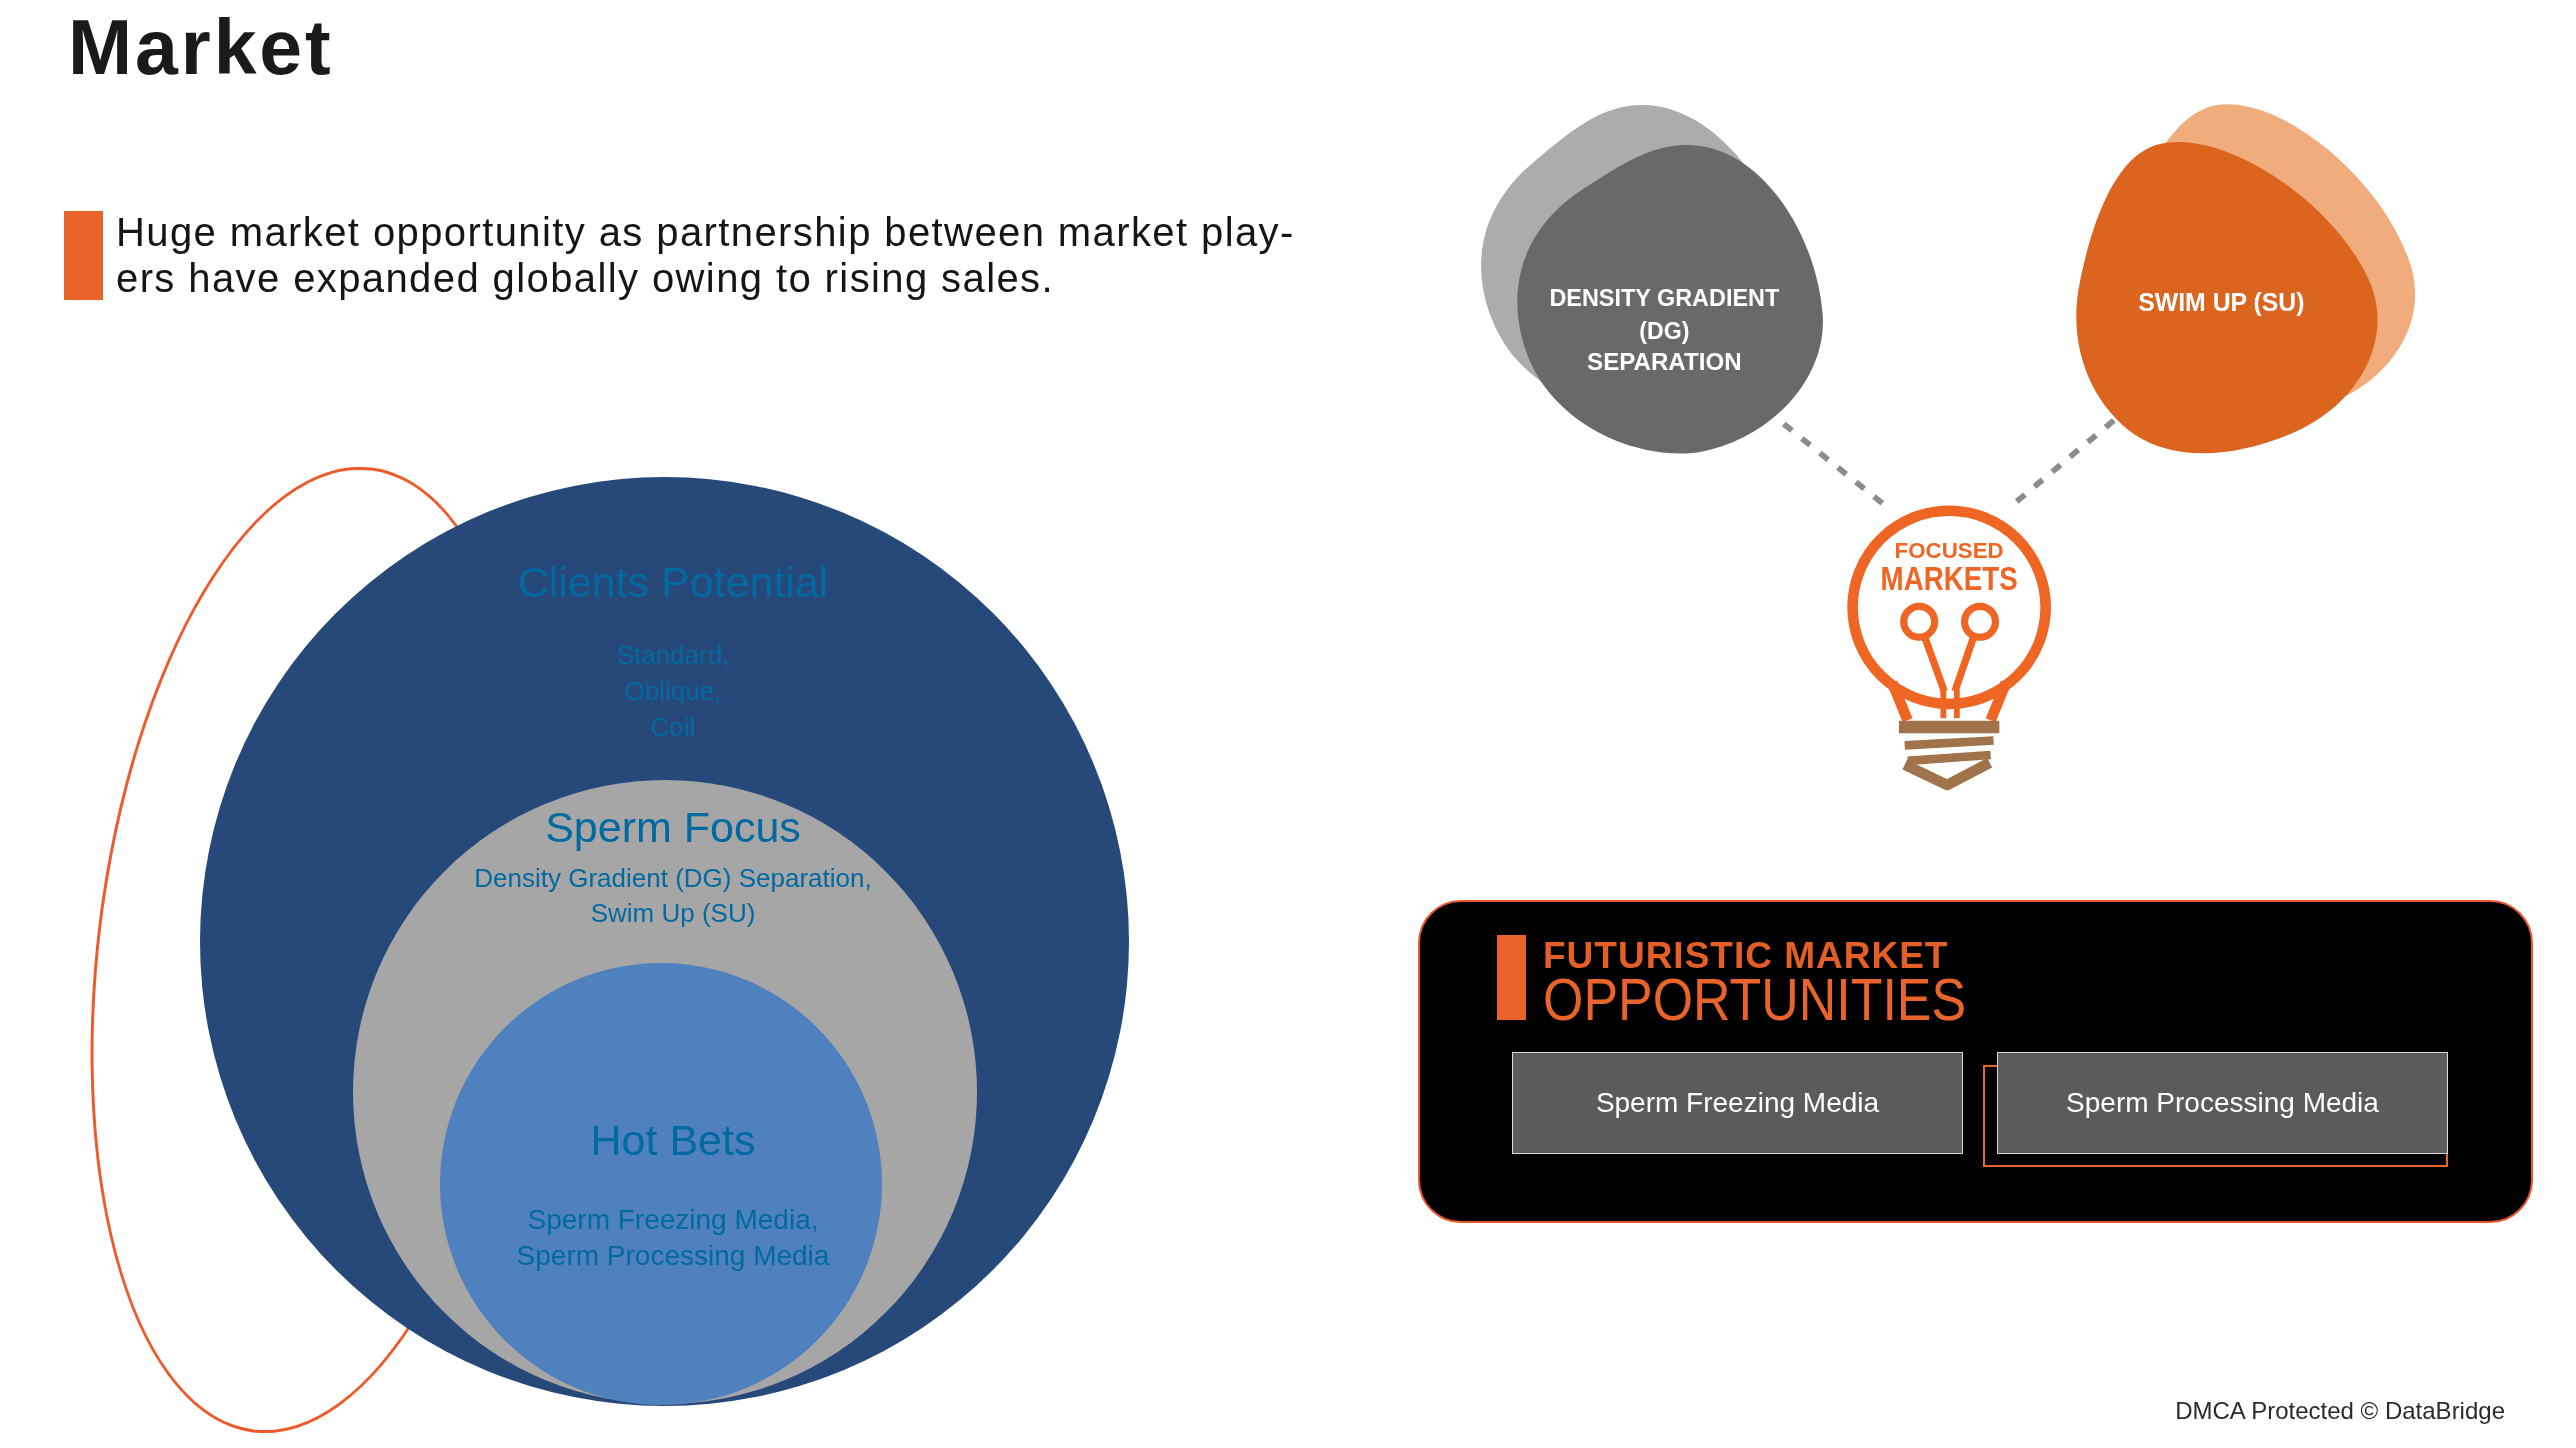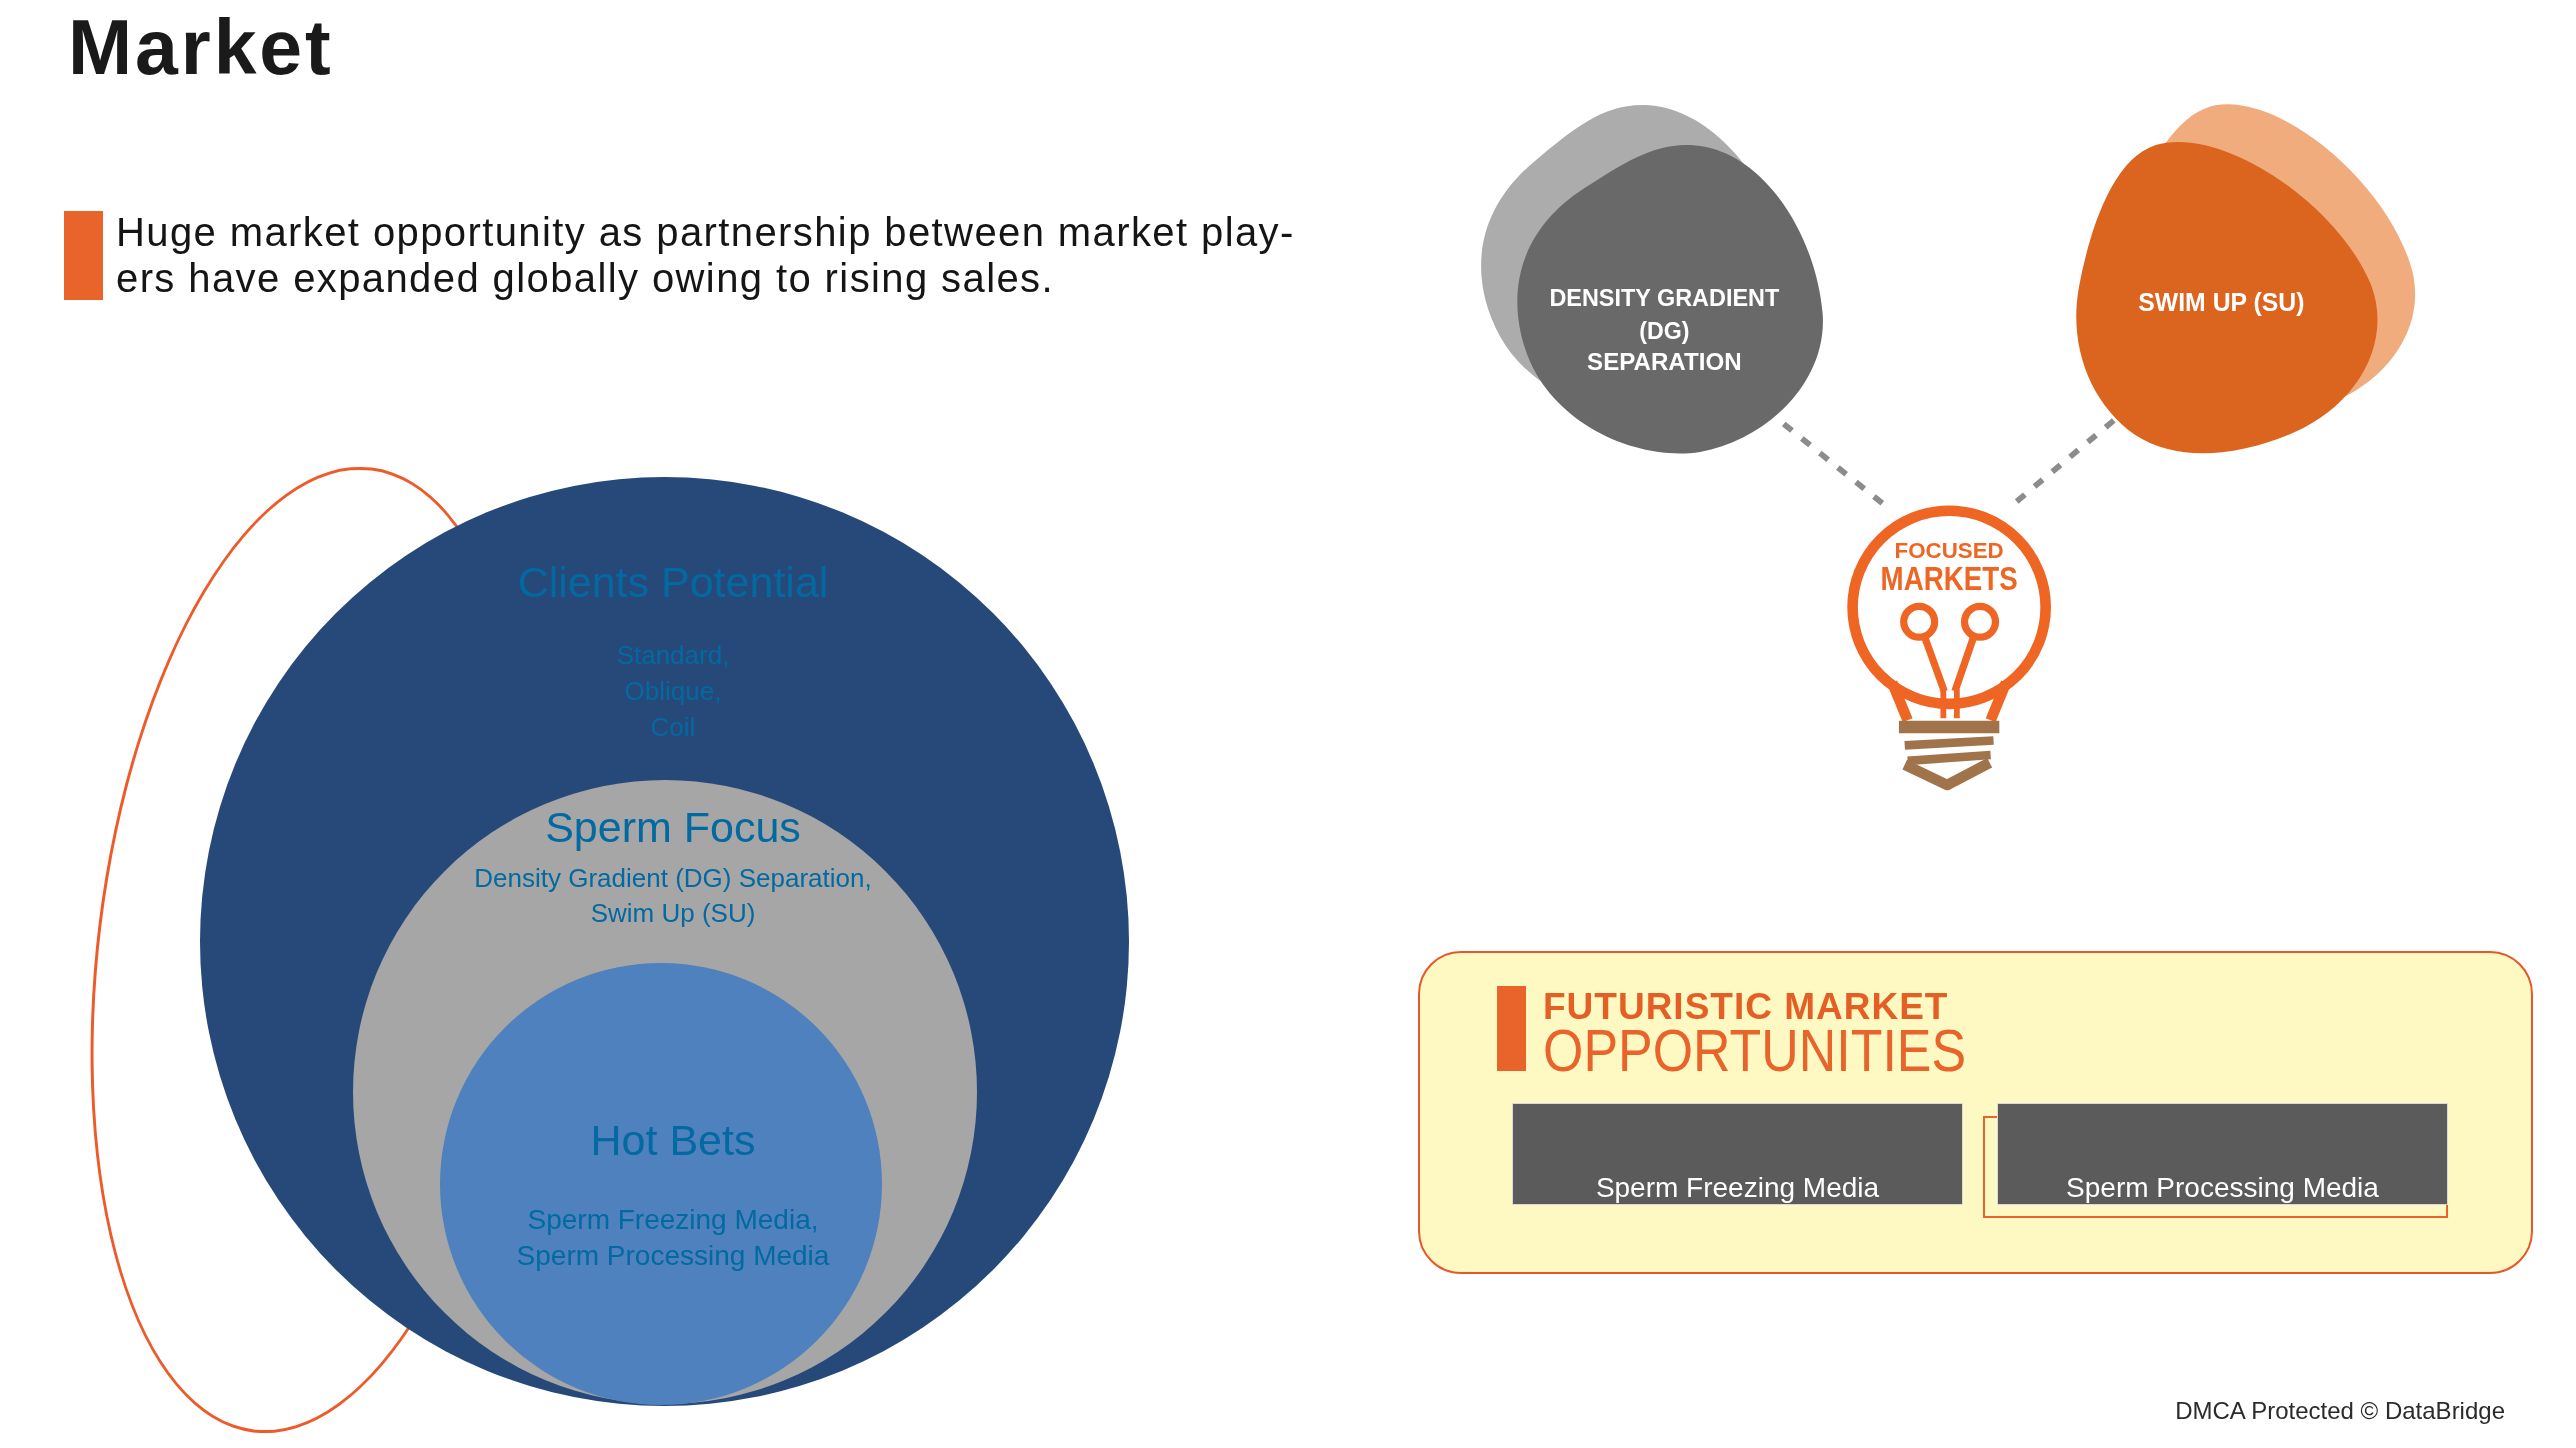--- a/index.html
+++ b/index.html
@@ -37,36 +37,36 @@
   .vt-inner-h{top:1115px;} .vt-inner-i{top:1202px;}
   
   .topright-svg{position:absolute;left:1449px;top:58px;z-index:2;}
   .topright-svg text{font-family:"Liberation Sans",sans-serif;}
   .blob-label{fill:#ffffff;font-weight:700;font-size:24px;}
   .swim-label{fill:#ffffff;font-weight:700;font-size:26px;}
   .bulb-label-sm{fill:#ee6524;font-weight:700;font-size:23px;}
   .bulb-label-lg{fill:#ee6524;font-weight:700;font-size:34px;}
   
   .panel{
-    position:absolute;left:1418px;top:951px;width:1111px;height:319px;
-    border:2.9px solid #e8572a;border-radius:43px;background:#fef9c3;z-index:2;
+    position:absolute;left:1418px;top:900px;width:1111px;height:319px;
+    border:2.9px solid #e8572a;border-radius:43px;background:#000000;z-index:2;
   }
   .panel-bullet{position:absolute;left:77px;top:33px;width:29px;height:85px;background:#e8642b;}
   .panel-h1{
     position:absolute;left:123px;top:33px;font-size:37px;font-weight:700;
     color:#e45f26;letter-spacing:1px;white-space:nowrap;
   }
   .panel-h2{
     position:absolute;left:123px;top:64px;font-size:59px;font-weight:400;
     color:#e8642b;letter-spacing:0;white-space:nowrap;
     transform:scaleX(0.88);transform-origin:left top;
   }
   .opp-box{
     position:absolute;top:150px;width:449px;height:100px;background:#5b5b5b;
-    border:1.9px solid #d9d9d9;display:flex;align-items:flex-end;justify-content:center;
+    border:1.9px solid #d9d9d9;display:flex;align-items:center;justify-content:center;
     color:#ffffff;font-size:28px;z-index:2;
   }
   .opp-box.box1{left:92px;}
   .opp-box.box2{left:577px;}
   .opp-outline{
     position:absolute;left:563px;top:163px;width:461px;height:98px;
     border:2.9px solid #e8642b;z-index:1;
   }
   
   .dmca{

